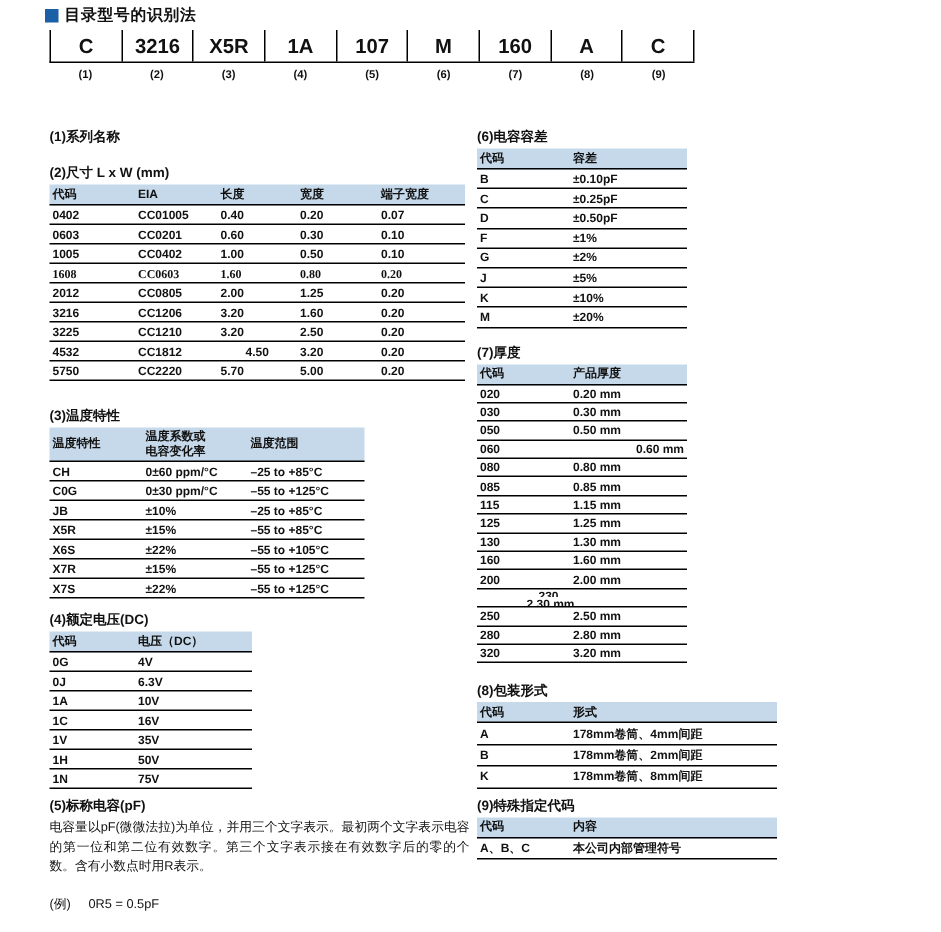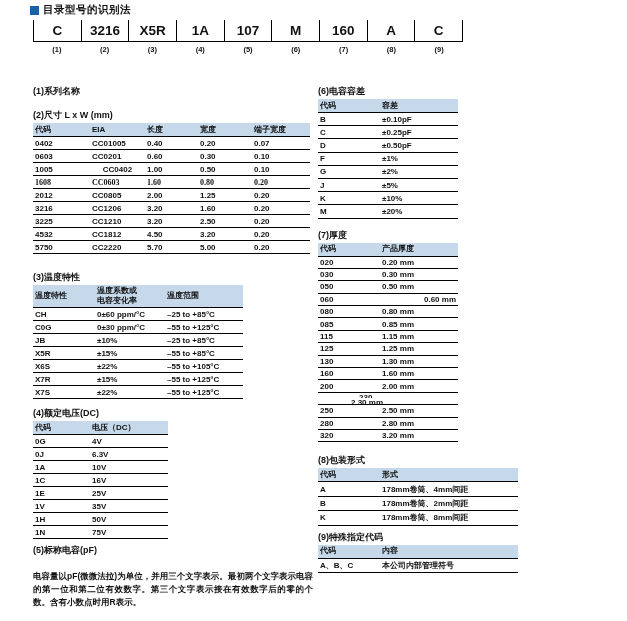--- a/index.html
+++ b/index.html
@@ -34,21 +34,21 @@
   
   .dtable{font-size:8px;font-weight:bold;}
   .thead{display:flex;align-items:center;background:var(--thbg,#c6d9eb);
          border-bottom:1px solid #000;height:13px;}
   .thead.tall{height:22px;}
   .th{white-space:pre-line;line-height:10px;padding:0 2px;box-sizing:border-box;}
   .tr{display:flex;align-items:center;border-bottom:1px solid #000;height:12px;}
   .td{padding:0 2px;box-sizing:border-box;white-space:nowrap;overflow:hidden;}
 
   
-  .para{font-size:8.5px;line-height:13px;width:280px;text-align:justify;margin-top:14px;font-weight:bold;}
+  .para{font-size:8.5px;line-height:13px;width:280px;text-align:justify;margin-top:2px;}
   .examples{display:flex;margin-top:13px;font-size:8.5px;line-height:11.5px;}
   .ex-label{width:26px;flex:none;}
   .ex-line{white-space:nowrap;}
 </style>
 </head>
 <body>
 
 <div id="doc" style="--accent: #1b5fa6; --thbg: #c6d9eb;">
 
   <div class="title-row">
@@ -105,21 +105,21 @@
             </div>
             <div class="tr" style="height: 12px;">
               <span class="td" style="width: 57px;">0603</span>
               <span class="td" style="width: 55px;">CC0201</span>
               <span class="td" style="width: 53px;">0.60</span>
               <span class="td" style="width: 54px;">0.30</span>
               <span class="td" style="width: 58px;">0.10</span>
             </div>
             <div class="tr" style="height: 12px;">
               <span class="td" style="width: 57px;">1005</span>
-              <span class="td" style="width: 55px; text-align: center;">CC0402</span>
+              <span class="td" style="width: 55px;">CC0402</span>
               <span class="td" style="width: 53px;">1.00</span>
               <span class="td" style="width: 54px;">0.50</span>
               <span class="td" style="width: 58px;">0.10</span>
             </div>
             <div class="tr" style="height: 12px; font-family: Liberation Serif, serif;">
               <span class="td" style="width: 57px;">1608</span>
               <span class="td" style="width: 55px;">CC0603</span>
               <span class="td" style="width: 53px;">1.60</span>
               <span class="td" style="width: 54px;">0.80</span>
               <span class="td" style="width: 58px;">0.20</span>
@@ -141,21 +141,21 @@
             <div class="tr" style="height: 12px;">
               <span class="td" style="width: 57px;">3225</span>
               <span class="td" style="width: 55px;">CC1210</span>
               <span class="td" style="width: 53px;">3.20</span>
               <span class="td" style="width: 54px;">2.50</span>
               <span class="td" style="width: 58px;">0.20</span>
             </div>
             <div class="tr" style="height: 12px;">
               <span class="td" style="width: 57px;">4532</span>
               <span class="td" style="width: 55px;">CC1812</span>
-              <span class="td" style="width: 53px;">4.50</span>
+              <span class="td" style="width: 53px; text-align: center;">4.50</span>
               <span class="td" style="width: 54px;">3.20</span>
               <span class="td" style="width: 58px;">0.20</span>
             </div>
             <div class="tr" style="height: 12px;">
               <span class="td" style="width: 57px;">5750</span>
               <span class="td" style="width: 55px;">CC2220</span>
               <span class="td" style="width: 53px;">5.70</span>
               <span class="td" style="width: 54px;">5.00</span>
               <span class="td" style="width: 58px;">0.20</span>
             </div>
@@ -226,24 +226,20 @@
               <span class="td" style="width: 57px;">0J</span>
               <span class="td" style="width: 78px;">6.3V</span>
             </div>
             <div class="tr" style="height: 12px;">
               <span class="td" style="width: 57px;">1A</span>
               <span class="td" style="width: 78px;">10V</span>
             </div>
             <div class="tr" style="height: 12px;">
               <span class="td" style="width: 57px;">1C</span>
               <span class="td" style="width: 78px;">16V</span>
-            </div>
-            <div class="tr" style="height: 12px;">
-              <span class="td" style="width: 57px;">1E</span>
-              <span class="td" style="width: 78px;">25V</span>
             </div>
             <div class="tr" style="height: 12px;">
               <span class="td" style="width: 57px;">1V</span>
               <span class="td" style="width: 78px;">35V</span>
             </div>
             <div class="tr" style="height: 12px;">
               <span class="td" style="width: 57px;">1H</span>
               <span class="td" style="width: 78px;">50V</span>
             </div>
             <div class="tr" style="height: 12px;">

